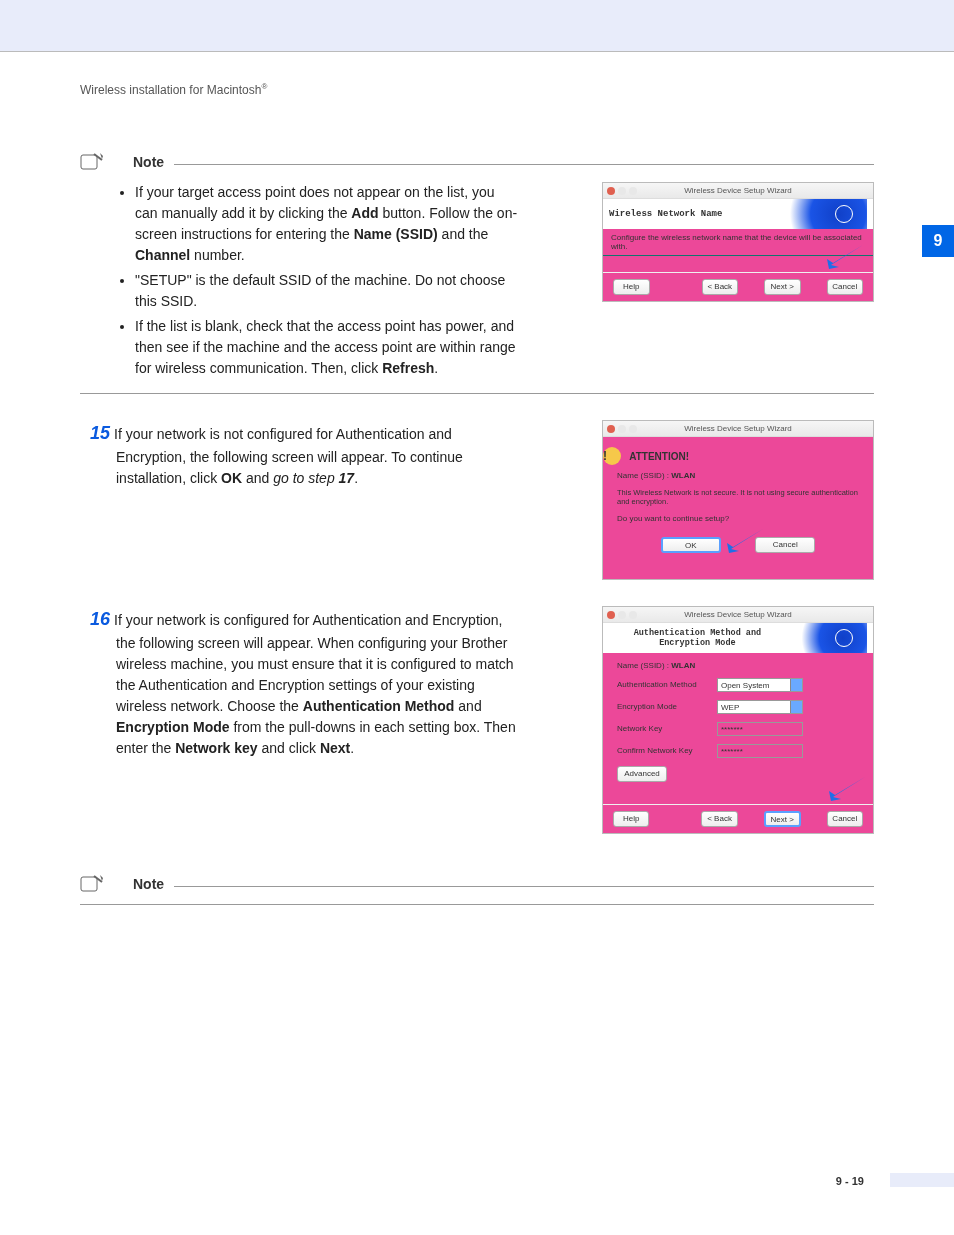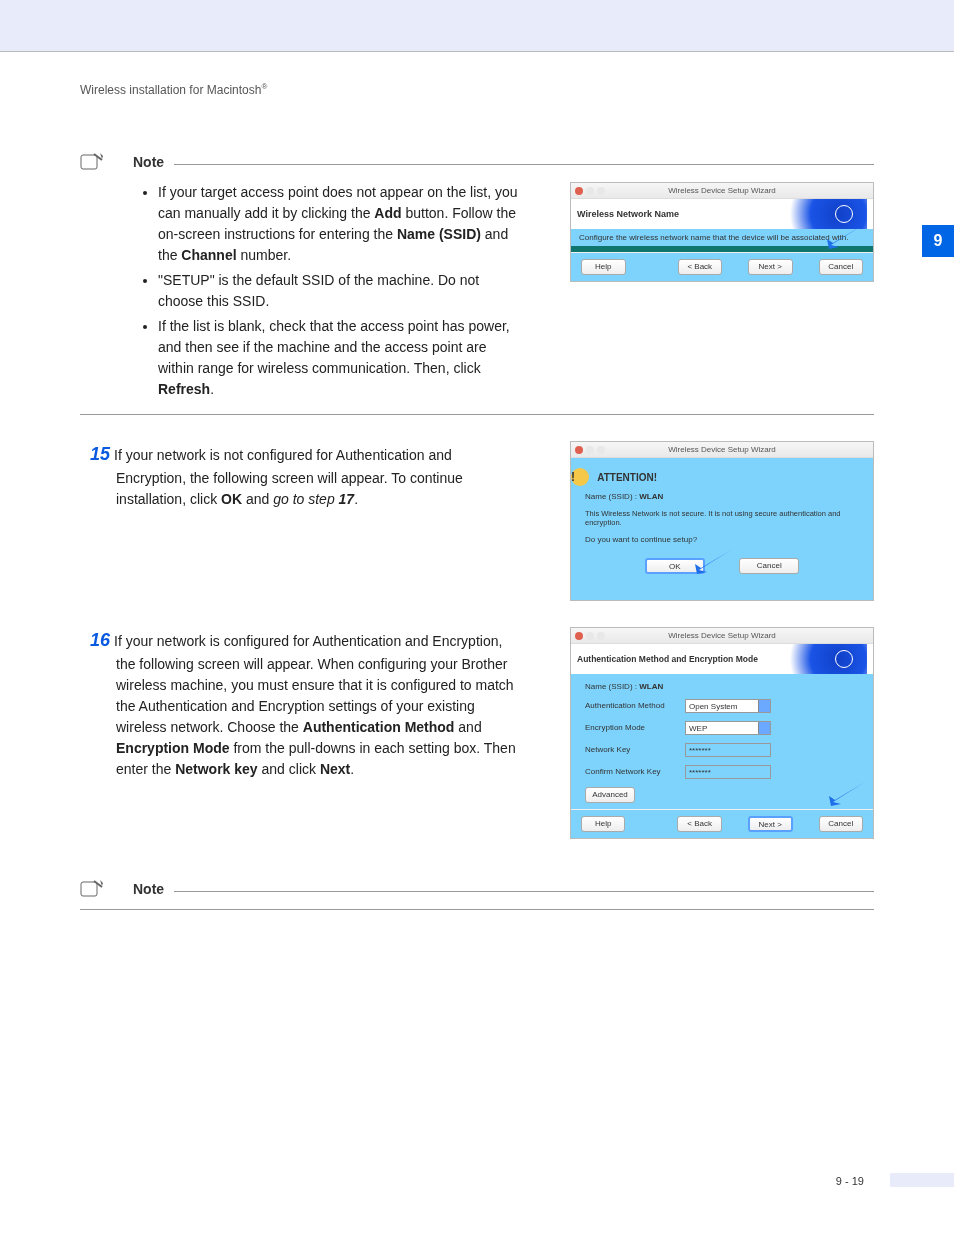--- a/index.html
+++ b/index.html
@@ -63,21 +63,21 @@
     position: relative;
     top: 2px;
   }
   .note-end-rule {
     height: 1px;
     background: #999;
     margin-top: 10px;
   }
   ul.bullets {
     list-style: disc;
-    margin-left: 78px;
+    margin-left: 55px;
     font-size: 14px;
     line-height: 1.5;
     color: #222;
   }
   ul.bullets li { margin-bottom: 4px; max-width: 410px; }
   ul.bullets.full li { max-width: none; }
   b { font-weight: bold; }
   i { font-style: italic; }
 
   .step-row {
@@ -98,25 +98,25 @@
     font-size: 14px;
     line-height: 1.5;
     color: #222;
     text-indent: -26px;
     padding-left: 36px;
   }
 
   
   .wizard {
     border: 1px solid #bbb;
-    background: #7dd3fc;
+    background: #ec4899;
     font-size: 8px;
     color: #333;
     position: relative;
-    width: 304px;
+    width: 272px;
     margin-left: auto;
   }
   .wizard .titlebar {
     height: 16px;
     background: linear-gradient(#f6f6f6,#e9e9e9);
     border-bottom: 1px solid #ddd;
     display:flex;
     align-items:center;
     padding: 0 4px;
     font-size:8px;
@@ -127,35 +127,36 @@
   .wizard .titlebar .lights .r{background:#e06050;}
   .wizard .titlebar .lights .g{background:#e8e8e8;}
   .wizard .titlebar .lights .b{background:#e8e8e8;}
   .wizard .titlebar .wt{position:absolute;left:0;right:0;text-align:center;}
   .wizard .hdr {
     display:flex;
     align-items:center;
     height:30px;
     padding:8px 6px;
     background:#fff;
+    font-family:Liberation Mono, monospace;
   }
   .wizard .hdr .ht { font-weight:bold; font-size:9px;}
   .wizard .logo {
     margin-left:auto;
     width:96px; height:30px;
     background: radial-gradient(circle at 70% 50%, #1040c8 0%, #1a54e6 40%, #fff 70%);
     border-top-left-radius:20px;
     border-bottom-left-radius:20px;
     position:relative;
   }
   .wizard .logo::after{
     content:""; position:absolute; right:14px; top:6px; width:16px;height:16px;
     border:1.5px solid #fff; border-radius:50%;
   }
-  .wizard .sub { font-size:8px;color:#333;padding:4px 8px;border-bottom:6px solid #0f766e;}
+  .wizard .sub { font-size:8px;color:#333;padding:4px 8px;border-bottom:1px solid #0f766e;}
   .wizard .body { padding:8px 14px 6px 14px; }
   .wlabel { display:inline-block; width:76px; font-size:8px;}
   .winput { border:1px solid #999;height:14px;display:inline-block;vertical-align:middle;padding:0 3px;font-size:8px;line-height:14px;}
   .wsel { border:1px solid #999;height:14px;display:inline-block;vertical-align:middle;font-size:8px;line-height:14px;padding:0 3px;background:#fff;position:relative;}
   .wsel .arrow{position:absolute;right:0;top:0;height:100%;width:12px;background:#6aa9ff;border-left:1px solid #888;}
   .wbtn {
     display:inline-block;
     border:1px solid #aaa;
     height:16px;
     line-height:14px;
@@ -164,31 +165,32 @@
     background:linear-gradient(#fff,#eee);
     border-radius:3px;
     vertical-align:middle;
   }
   .wizard .footer {
     display:flex;
     gap:26px;
     padding:6px 10px;
     border-top:1px solid #f0f0f0;
     align-items:center;
+    margin-top:16px;
   }
   .blue-arrow {
     position:absolute;
     width:42px;height:28px;
   }
   .page-number {
     position: absolute;
     bottom: 48px;
     right: 90px;
     font-size: 11px;
-    font-weight: normal;
+    font-weight: bold;
     color: #333;
     padding-left: 18px;
   }
   .bottom-accent {
     position:absolute;
     bottom:48px; right:0;
     width:64px;height:14px;
     background:#e8ecfa;
   }
   .wrow{margin-bottom:8px;}
@@ -300,21 +302,21 @@
       <div class="wizard">
         <div class="titlebar">
             <span class="lights">
               <span class="r"></span>
               <span class="g"></span>
               <span class="b"></span>
             </span>
             <span class="wt">Wireless Device Setup Wizard</span>
           </div>
         <div class="hdr">
-            <span class="ht" style="font-size:8.5px;">Authentication Method and Encryption Mode</span>
+            <span class="ht" style="font-size:8.5px;text-align:center;">Authentication Method and Encryption Mode</span>
             <span class="logo"></span>
           </div>
         <div class="body">
           <div class="wrow"><span>Name (SSID) :</span> <b>WLAN</b></div>
           <div class="wrow"><span class="wlabel" style="width:100px">Authentication Method</span><span class="wsel" style="width:86px"><span>Open System</span><span class="arrow"></span></span></div>
           <div class="wrow"><span class="wlabel" style="width:100px">Encryption Mode</span><span class="wsel" style="width:86px"><span>WEP</span><span class="arrow"></span></span></div>
           <div class="wrow"><span class="wlabel" style="width:100px">Network Key</span><span class="winput" style="width:86px">*******</span></div>
           <div class="wrow"><span class="wlabel" style="width:100px">Confirm Network Key</span><span class="winput" style="width:86px">*******</span></div>
           <div><span class="wbtn" style="width:50px">Advanced</span></div>
         </div>

